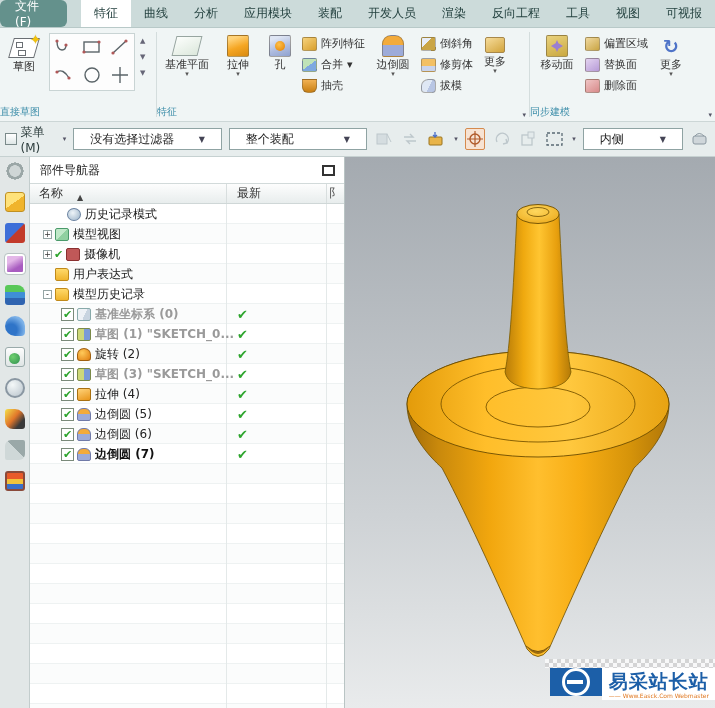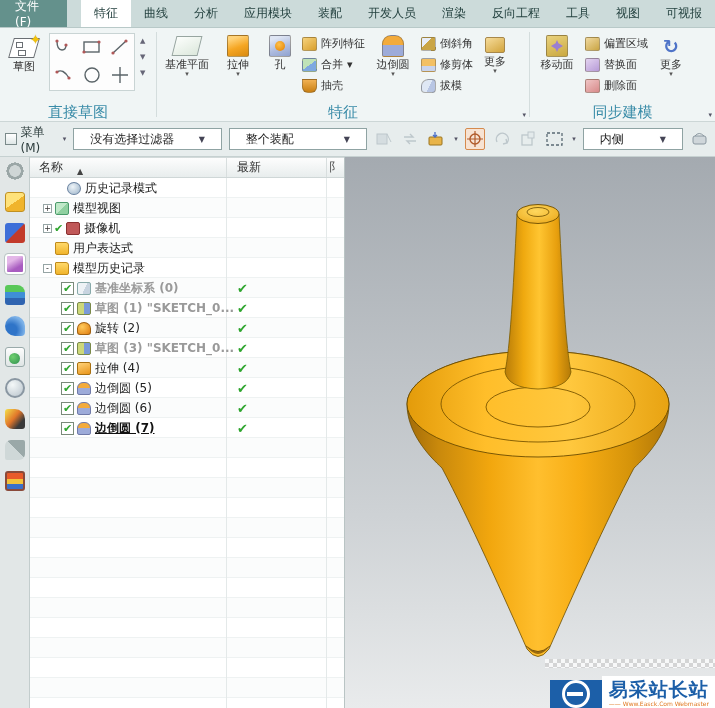--- a/index.html
+++ b/index.html
@@ -1,29 +1,29 @@
 <!DOCTYPE html>
 <html><head>
 <meta charset="utf-8">
 <style>
   * { box-sizing: border-box; margin:0; padding:0; }
   html,body { width:715px; height:708px; overflow:hidden; }
   body { font-family:"DejaVu Sans","Liberation Sans",sans-serif; font-size:12px; color:#222; background:#eef2f2; }
 
   
   .menubar { height:28px; background:#ccdbda; display:flex; align-items:stretch; border-bottom:1px solid #b8c9c8; }
-  .file-btn { background:#64918c; color:#fff; padding:1px 15px; display:flex; align-items:center; margin-right:14px; }
+  .file-btn { background:#64918c; color:#fff; padding:1px 15px; display:flex; align-items:center; margin-right:14px;border-radius:6px; }
   .tab { padding:0 13px; display:flex; align-items:center; color:#23413f; white-space:nowrap; }
   .tab.active { background:#fff; color:#1d3a38; }
 
   
   .ribbon { height:94px; background:#f0f5f5; display:flex; align-items:stretch; border-bottom:1px solid #ccd6d6; }
   .rgroup { display:flex; flex-direction:column; position:relative; }
   .rg-body { flex:1; display:flex; align-items:flex-start; padding:3px 4px 0 4px; gap:5px; }
-  .rg-label { height:16px; text-align:center; color:#3a8ca8; font-size:15px; line-height:14px; }
+  .rg-label { height:16px; color:#3a8ca8; font-size:10px; line-height:14px; }
   .rsep { width:1px; background:#d4dddd; margin:4px 0; }
   .bigbtn { display:flex; flex-direction:column; align-items:center; width:52px; padding-top:2px; cursor:default; }
   .bigbtn .blabel { font-size:11px; color:#333; line-height:13px; white-space:nowrap; }
   .bigbtn .dropmark { font-size:7px; color:#555; line-height:7px; }
   .stackcol { display:flex; flex-direction:column; justify-content:flex-start; gap:2px; padding-top:3px; }
   .smallbtn { display:flex; align-items:center; gap:4px; height:19px; font-size:11px; color:#333; white-space:nowrap; }
   .palette { background:#fdfdfd; border:1px solid #c9d4d4; display:grid; grid-template-columns:repeat(3,28px); grid-auto-rows:28px; align-items:center; justify-items:center; margin-top:2px; }
   .palcol { display:flex; flex-direction:column; gap:8px; padding-top:6px; font-size:7px; color:#667; }
   .launcher { position:absolute; right:3px; bottom:2px; font-size:7px; color:#556; }
 
@@ -93,41 +93,41 @@
   .col-name { width:196px; padding-left:9px; display:flex; align-items:flex-end; gap:14px; }
   .sortmark { font-size:8px; color:#444; }
   .col-latest { width:100px; padding-left:10px; border-left:1px solid #d8dede; align-self:stretch; display:flex; align-items:center; }
   .col-extra { flex:1; border-left:1px solid #d8dede; align-self:stretch; display:flex; align-items:center; padding-left:2px; color:#555; overflow:hidden; }
   .nav-tree { flex:1; position:relative;
     background:repeating-linear-gradient(to bottom,#ffffff 0 19px,#eef2f2 19px 20px,#fbfcfc 20px 39px,#eef2f2 39px 40px); }
   .vline { position:absolute; top:0; bottom:0; width:1px; background:#e4e9e9; }
   .trow { height:20px; display:flex; align-items:center; position:relative; cursor:default; }
   .trow .lbl { margin-left:4px; white-space:nowrap; overflow:hidden; }
   .muted { color:#9a9a9a;font-weight:bold; }
-  .boldlbl { font-weight:bold; color:#111;text-decoration:underline; }
+  .boldlbl { font-weight:bold; color:#111; }
   .expander { width:9px; height:9px; border:1px solid #96a5a5; background:#fff; font-size:8px; line-height:7px; text-align:center; color:#333; flex:0 0 auto; }
   .expspace { width:9px; flex:0 0 auto; }
   .precheck { color:#2ea52e; font-weight:bold; font-size:11px; margin-left:2px; }
   .cb { width:13px; height:13px; border:1px solid #7a8a7a; background:#fff; margin-left:3px; flex:0 0 auto; color:#2ea52e; font-size:11px; line-height:11px; text-align:center; font-weight:bold; }
   .ti { width:14px; height:13px; margin-left:3px; flex:0 0 auto; border-radius:2px; }
   .ti-clock { border-radius:50%; background:radial-gradient(circle at 40% 35%,#eef4f8,#9ab2c8); border:1px solid #6a82a0; }
   .ti-model-views { background:linear-gradient(135deg,#bfe8c8 50%,#8fd0a0 50%); border:1px solid #4a9a6a; }
   .ti-camera { background:linear-gradient(#d8speed,#c05858); background:#c05858; border:1px solid #8a3030; }
   .ti-folder,.ti-folder-open { background:linear-gradient(#ffd96a,#f0b42c); border:1px solid #c08a1a; border-radius:1px 3px 2px 2px; }
   .ti-csys { background:linear-gradient(115deg,#eef2f6 55%,#c8d4e0 55%); border:1px solid #8aa; }
   .ti-sketch { background:linear-gradient(90deg,#cdd87a 50%,#7a9ad8 50%); border:1px solid #7a8a4a; }
   .ti-revolve { background:radial-gradient(circle at 35% 35%,#ffca5a,#e07d10); border:1px solid #a06010; border-radius:50% 50% 3px 3px; }
   .ti-extrude { background:linear-gradient(160deg,#ffd37a,#e8951a); border:1px solid #a87010; }
   .ti-blend { background:linear-gradient(#f3ab3c 45%,#9dabd9 45%); border:1px solid #707aa8; border-radius:6px 6px 2px 2px; }
   .latestcell { position:absolute; left:207px; color:#2ea52e; font-weight:bold; font-size:13px; }
 
   
   .viewport { flex:1; position:relative; }
   .viewport svg.scene { position:absolute; inset:0; }
-  .watermark { position:absolute; right:0; bottom:0; height:40px; display:flex; align-items:flex-end; }
+  .watermark { position:absolute; right:0; bottom:0; height:40px; display:flex; align-items:flex-start; }
   .wm-logo { width:52px; background:#1c5fa8; display:flex; align-items:center; justify-content:center; }
   .wm-circle { width:28px; height:28px; border-radius:50%; border:3px solid #fff; position:relative; }
   .wm-circle::after { content:""; position:absolute; left:2px; top:9px; width:16px; height:4px; background:#fff; }
   .wm-text { background:#fff; padding:2px 6px 0 7px; display:flex; flex-direction:column; justify-content:center; }
   .wm-brand { color:#1c5fa8; font-size:19px; font-weight:bold; letter-spacing:1px; line-height:22px; white-space:nowrap; }
   .wm-sub { color:#e07820; font-size:6px; white-space:nowrap; line-height:8px; }
   .wm-checker { position:absolute; right:0; bottom:40px; width:170px; height:9px; opacity:.75;
     background:linear-gradient(45deg,#cfcfcf 25%,transparent 25%,transparent 75%,#cfcfcf 75%),
                linear-gradient(45deg,#cfcfcf 25%,#ffffff 25%,#ffffff 75%,#cfcfcf 75%);
     background-size:8px 8px; background-position:0 0,4px 4px; }
@@ -373,20 +373,24 @@
       <div class="ri ri-reuse-library"></div>
       <div class="ri ri-touch-mode"></div>
       <div class="ri ri-web-browser"></div>
       <div class="ri ri-history"></div>
       <div class="ri ri-color-palette"></div>
       <div class="ri ri-tools"></div>
       <div class="ri ri-image"></div>
     </div>
 
   <div class="navigator">
+    <div class="nav-title">
+      <span>部件导航器</span>
+      <span class="float-box"></span>
+    </div>
     <div class="nav-header">
       <div class="col-name">
         <span>名称</span>
         <span class="sortmark">▲</span>
       </div>
       <div class="col-latest">
         <span>最新</span>
       </div>
       <div class="col-extra">
         <span>阝</span>

